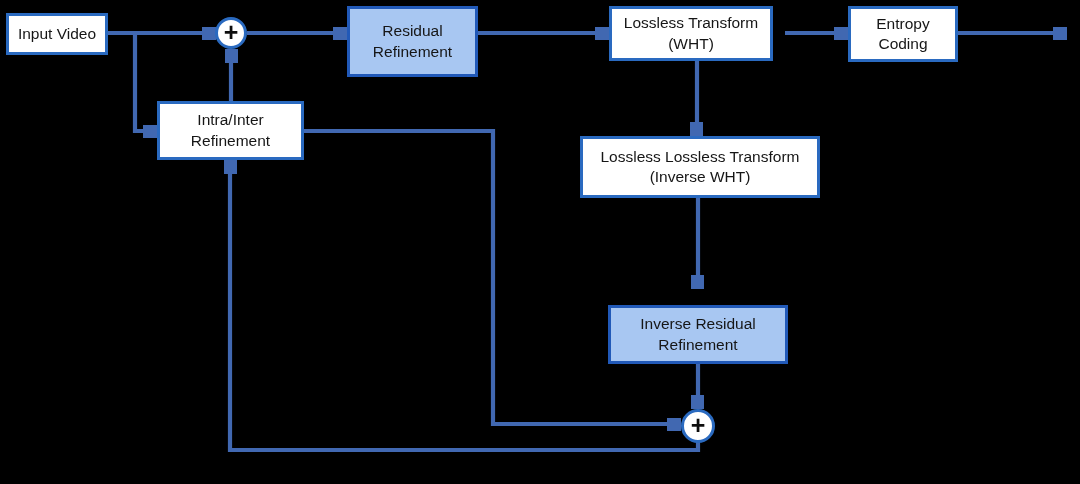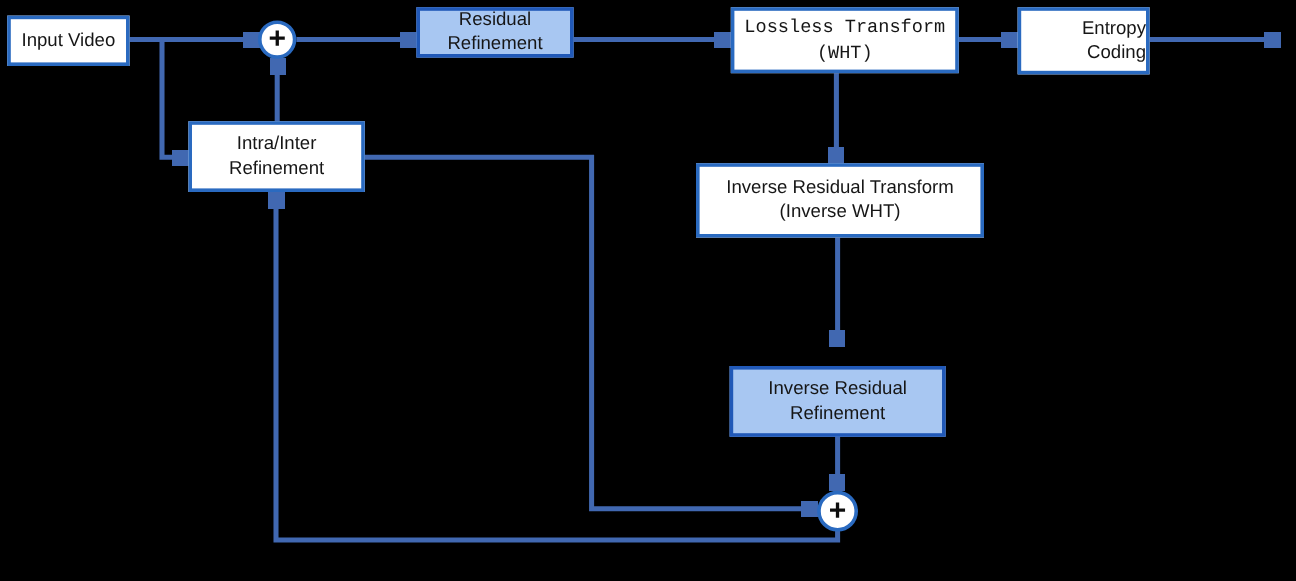--- a/index.html
+++ b/index.html
@@ -84,42 +84,42 @@
     <path d="M698 198 V276" marker-end="url(#arrow)"></path>
     <path d="M698 348 V396" marker-end="url(#arrow)"></path>
     <path d="M304 131 H493 V424 H668" marker-end="url(#arrow)"></path>
     <path d="M698 441 V450 H230 V173" marker-end="url(#arrow)"></path>
   </svg>
 
   <div class="node" style="left:6px; top:13px; width:102px; height:42px;">
     <span class="l">Input Video</span>
   </div>
 
-  <div class="node accent" style="left:347px; top:6px; width:131px; height:42px;">
+  <div class="node accent" style="left:347px; top:6px; width:131px; height:71px;">
     <span class="l">Residual</span>
     <span class="l">Refinement</span>
   </div>
 
-  <div class="node" style="left:609px; top:6px; width:190px; height:55px;font-family:Liberation Mono, monospace;">
+  <div class="node" style="left:609px; top:6px; width:164px; height:55px;">
     <span class="l">Lossless Transform</span>
     <span class="l">(WHT)</span>
   </div>
 
-  <div class="node" style="left:848px; top:6px; width:110px; height:56px;align-items:flex-end;">
+  <div class="node" style="left:848px; top:6px; width:110px; height:56px;">
     <span class="l">Entropy</span>
     <span class="l">Coding</span>
   </div>
 
   <div class="node" style="left:157px; top:101px; width:147px; height:59px;">
     <span class="l">Intra/Inter</span>
     <span class="l">Refinement</span>
   </div>
 
   <div class="node" style="left:580px; top:136px; width:240px; height:62px; border-width:3.5px;">
-    <span class="l">Inverse Residual Transform</span>
+    <span class="l">Lossless Lossless Transform</span>
     <span class="l">(Inverse WHT)</span>
   </div>
 
   <div class="node accent" style="left:608px; top:289px; width:180px; height:59px;margin-top:16px;">
     <span class="l">Inverse Residual</span>
     <span class="l">Refinement</span>
   </div>
 
   <div class="adder" style="left:215px; top:17px; width:32px; height:32px;">
     <span>+</span>

